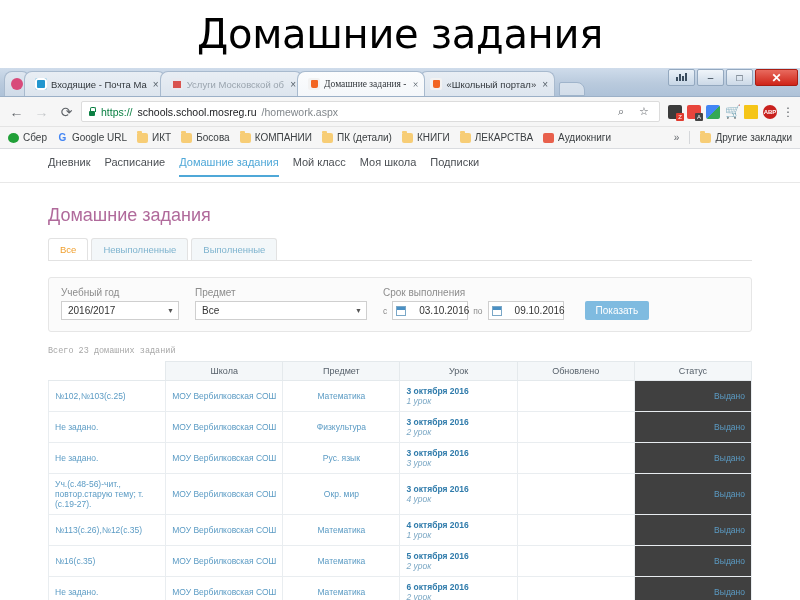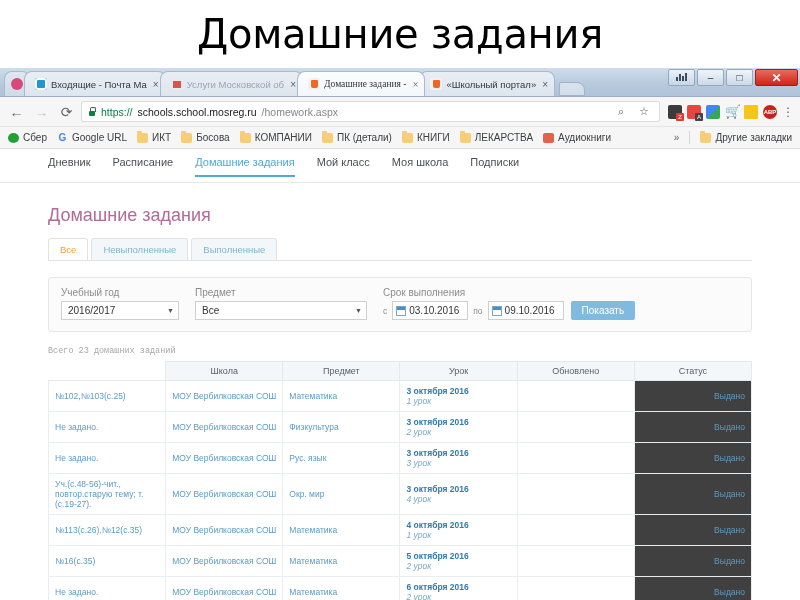--- a/index.html
+++ b/index.html
@@ -199,21 +199,21 @@
     height: 451px;
     background: #ffffff;
     padding: 0 0 0 0;
     overflow: hidden;
   }
   .page-inner { padding: 0 48px; }
 
   .site-nav {
     display: flex;
     align-items: center;
-    gap: 22px;
+    gap: 14px;
     height: 34px;
     padding: 0 48px;
     font-size: 11px;
     color: #4b4f54;
     border-bottom: 1px solid #e8e8e8;
   }
   .site-nav a { position: relative; padding-bottom: 8px; }
   .site-nav a.current { color: #4fa8d8; }
   .site-nav a.current::after {
     content:""; position: absolute; left: 0; right: 0; bottom: -1px;
@@ -272,42 +272,42 @@
     padding: 0 4px 0 6px;
   }
   .select.wide { width: 172px; }
   .caret { font-size: 7px; color: #555; }
   .daterange { display: flex; align-items: center; gap: 5px; }
   .small-word { font-size: 8.5px; color: #8c8c8c; }
   .dateinput {
     width: 76px; height: 19px;
     border: 1px solid #cfcfcf;
     background: #fff;
-    display: flex; align-items: center; gap: 3px;
+    display: flex; align-items: center; gap: 13px;
     padding: 0 3px;
     font-size: 10px; color: #333;
   }
   .cal-ico {
     width: 10px; height: 10px;
     background: #ffffff;
     border: 1px solid #7aa7c7;
     position: relative;
     flex: 0 0 10px;
   }
   .cal-ico::before { content:""; position:absolute; left:0; right:0; top:0; height:3px; background:#4a90c4; }
   .btn-show {
     height: 19px;
     padding: 0 11px;
     background: #7fbbe0;
     color: #ffffff;
     font-size: 10px;
     border: none;
     border-radius: 2px;
     display: flex; align-items: center;
-    margin-left: 2px;
+    margin-left: 16px;
   }
 
   .total-line {
     margin-top: 14px;
     font-size: 8.5px;
     color: #a8a8a8;
     font-family: Liberation Mono, monospace;
   }
 
   
@@ -329,21 +329,21 @@
   table.hw th.col-task { border-left: none; background: #ffffff; border-top-color:#ffffff; }
   table.hw td {
     border: 1px solid #e9edf0;
     font-size: 8.5px;
     padding: 5px 6px;
     vertical-align: middle;
     color: #5b9bc4;
   }
   td.c-task   { width: 215px; border-left: none; color: #5795bf; }
   td.c-school { width: 95px;  text-align: center; color: #5795bf; }
-  td.c-subject{ width: 95px;  color: #8c9196; }
+  td.c-subject{ width: 95px;  text-align: center; color: #8c9196; }
   td.c-lesson { width: 107px; color: #3d7fa8; }
   td.c-lesson b { display: block; font-size: 8.5px; color: #2f7bab; }
   td.c-lesson span { display: block; font-size: 8.5px; color: #7aa7c4; font-style: italic; }
   td.c-updated{ width: 102px; }
   td.c-status {
     width: 74px;
     text-align: right;
     background: #404040;
     color: #ffffff;
     font-size: 8.5px;

